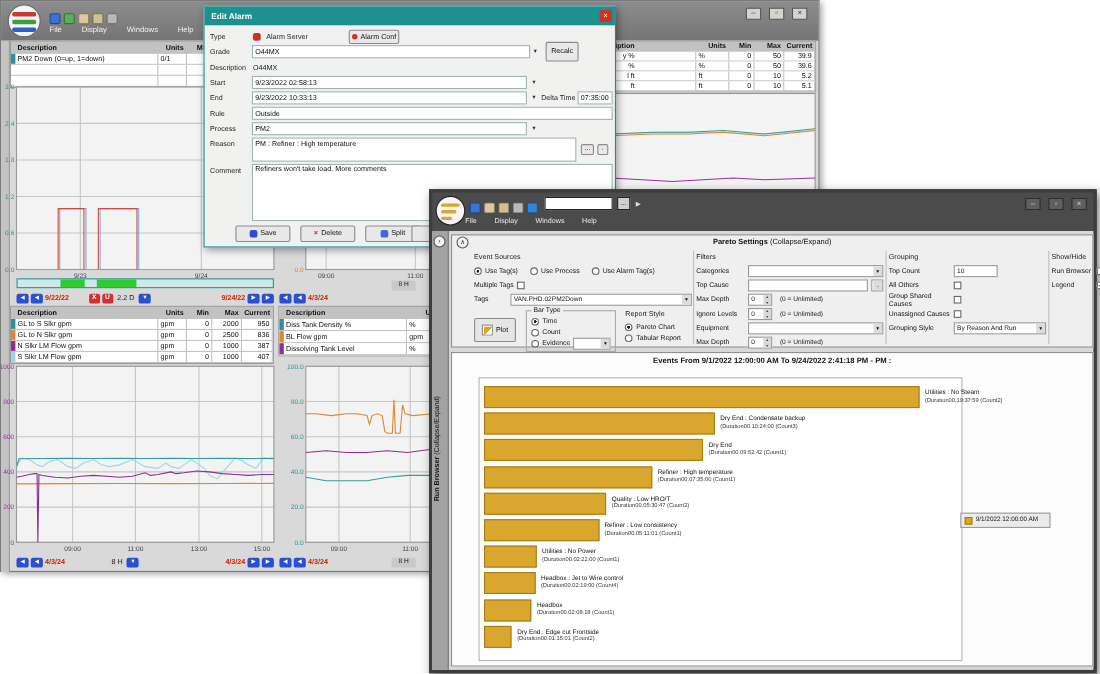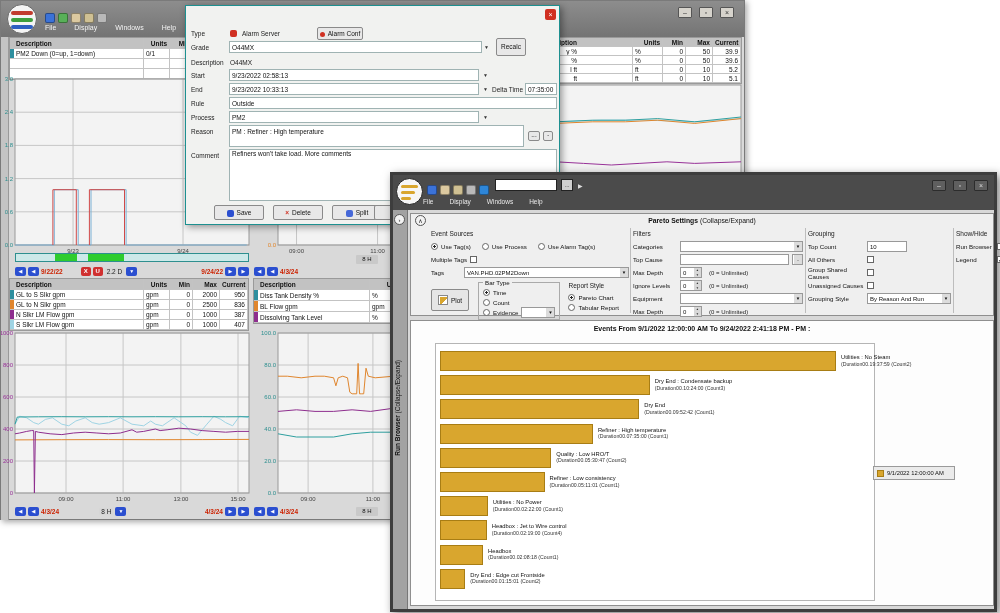--- a/index.html
+++ b/index.html
@@ -485,20 +485,21 @@
       </svg>
     <div id="d8h" class="hbox">8 H</div>
     <div id="navD" class="nav">
       <span class="nbtn">◀</span>
       <span class="nbtn">◀</span>
       <span class="ndate">4/3/24</span>
     </div>
   </div>
 
   <div id="edit-alarm">
+    <div class="ea-title">Edit Alarm</div>
     <div class="ea-close">×</div>
 
     <div class="ea-label" style="top:24px">Type</div>
     <span class="ea-ico alarm-red" style="position:absolute;left:44px;top:24px"></span>
     <div class="ea-label" style="left:56px;top:24px">Alarm Server</div>
     <div class="ea-btn" style="left:131px;top:21px;width:46px;height:13px;line-height:11px"><span class="ea-ico alarm-red" style="width:5px;height:5px;border-radius:50%"></span><span>Alarm Conf</span></div>
 
     <div class="ea-label" style="top:38px">Grade</div>
     <div class="ea-field" style="left:43px;top:35px;width:253px">O44MX</div>
     <div class="ea-arr" style="left:296px;top:35px">▼</div>

